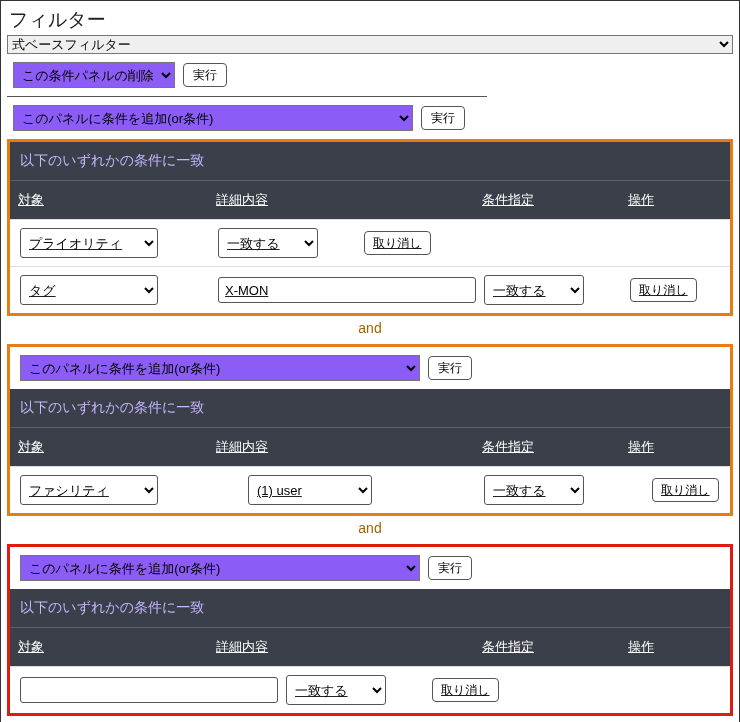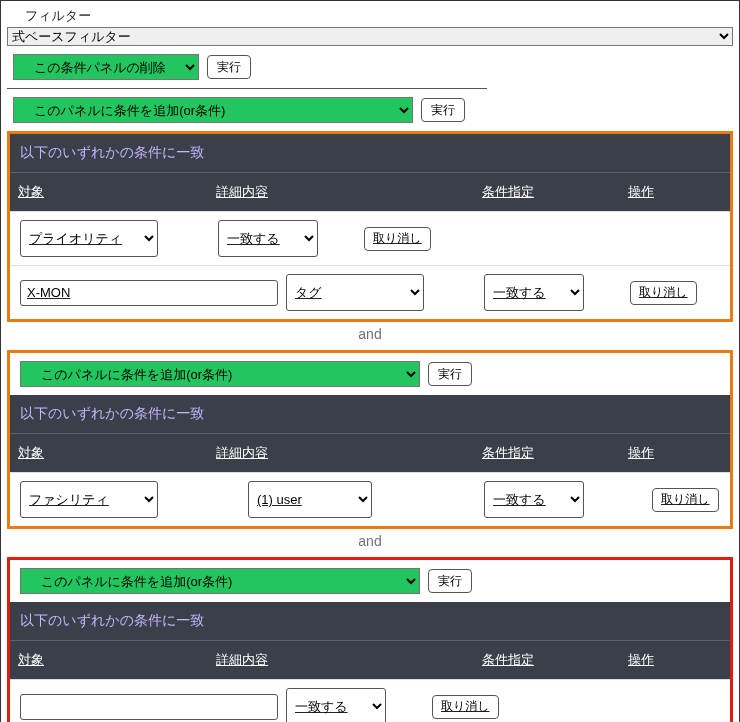--- a/index.html
+++ b/index.html
@@ -8,21 +8,21 @@
     font-family: "Meiryo", "Hiragino Kaku Gothic Pro", sans-serif;
     font-size: 13px;
     color: #222;
     background: #fff;
   }
   .frame {
     width: 740px;
     border: 1px solid #333;
     padding: 4px 6px 10px 6px;
   }
-  .filter-label { font-size: 13px; margin: 2px 0 2px 18px; }
+  .filter-label { font-size: 19px; margin: 2px 0 2px 2px; }
   .full-select {
     width: 100%;
     height: 19px;
     font-size: 13px;
     border: 1px solid #767676;
     background: #efefef;
   }
   .ctrl-row {
     display: flex;
     align-items: center;
@@ -32,22 +32,22 @@
   }
   .ctrl-row.with-rule {
     border-bottom: 1px solid #555;
     padding-bottom: 8px;
     width: 480px;
   }
   select.small {
     height: 26px;
     font-size: 13px;
     border: 1px solid #767676;
-    background: #22c55e;
-    padding: 2px 16px;
+    background: #8b5cf6;
+    padding: 2px 4px;
   }
   .btn {
     height: 24px;
     min-width: 44px;
     font-size: 12px;
     border: 1px solid #555;
     border-radius: 4px;
     background: #fff;
     padding: 0 8px;
     cursor: pointer;
@@ -85,21 +85,21 @@
   .col-op     { width: 110px; flex: 1; }
   .data-row {
     background: #fff;
     padding: 8px 6px;
     border-top: 1px solid #ddd;
   }
   .data-row:first-of-type { border-top: 0; }
   .cell { display: flex; align-items: center; }
   .data-row .cell { padding: 0 4px; }
   .data-row select {
-    height: 37px;
+    height: 30px;
     font-size: 13px;
     border: 1px solid #555;
     border-radius: 3px;
     background: #fff;
     padding: 0 4px;
   }
   .data-row input[type=text] {
     height: 26px;
     font-size: 13px;
     border: 1px solid #555;
@@ -108,21 +108,21 @@
     padding: 0 6px;
     width: 100%;
   }
   .sel-target { width: 138px; }
   .sel-detail-alert { width: 108px; }
   .sel-detail-user  { width: 124px; }
   .sel-spec { width: 100px; }
   .and-sep {
     text-align: center;
     font-size: 14px;
-    color: #737373;
+    color: #a16207;
     padding: 4px 0 0 0;
   }
   .panel-inner-pad { padding: 8px 10px; }
   .add-or-select { width: 400px; }
 </style>
 </head>
 <body>
 
 <div class="frame">
 
@@ -165,27 +165,27 @@
         <select class="sel-spec">
           <option>一致する</option>
         </select>
       </div>
       <div class="cell col-op">
         <button class="btn cancel">取り消し</button>
       </div>
     </div>
 
     <div class="data-row">
-      <div class="cell col-detail">
-        <input type="text" value="X-MON" style="">
-      </div>
       <div class="cell col-target">
         <select class="sel-target">
           <option>タグ</option>
         </select>
+      </div>
+      <div class="cell col-detail">
+        <input type="text" value="X-MON" style="">
       </div>
       <div class="cell col-spec">
         <select class="sel-spec">
           <option>一致する</option>
         </select>
       </div>
       <div class="cell col-op">
         <button class="btn cancel">取り消し</button>
       </div>
     </div>

